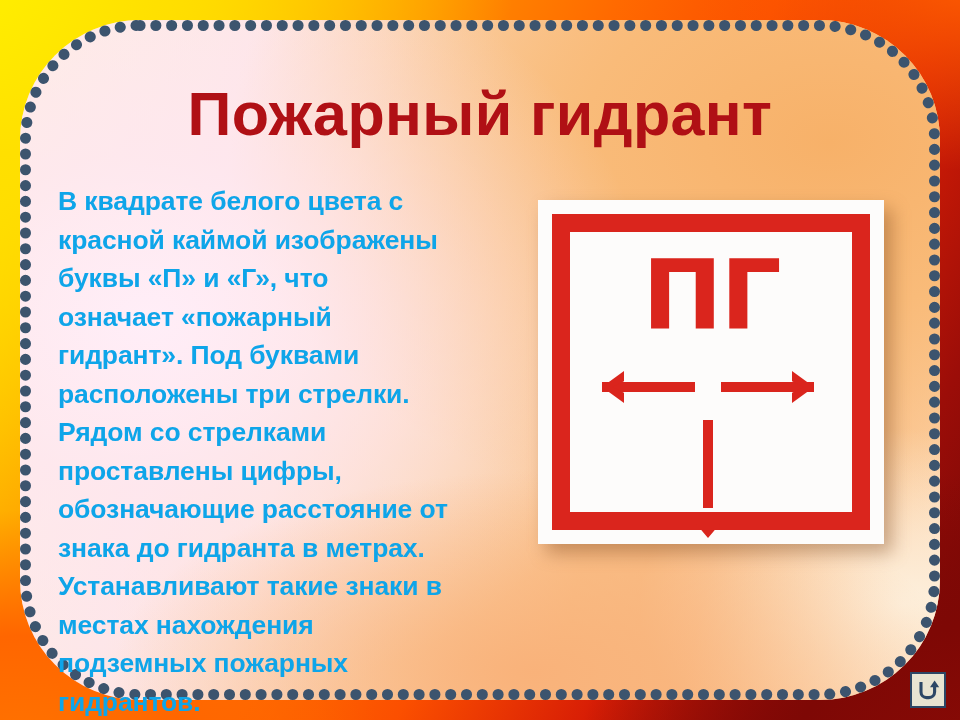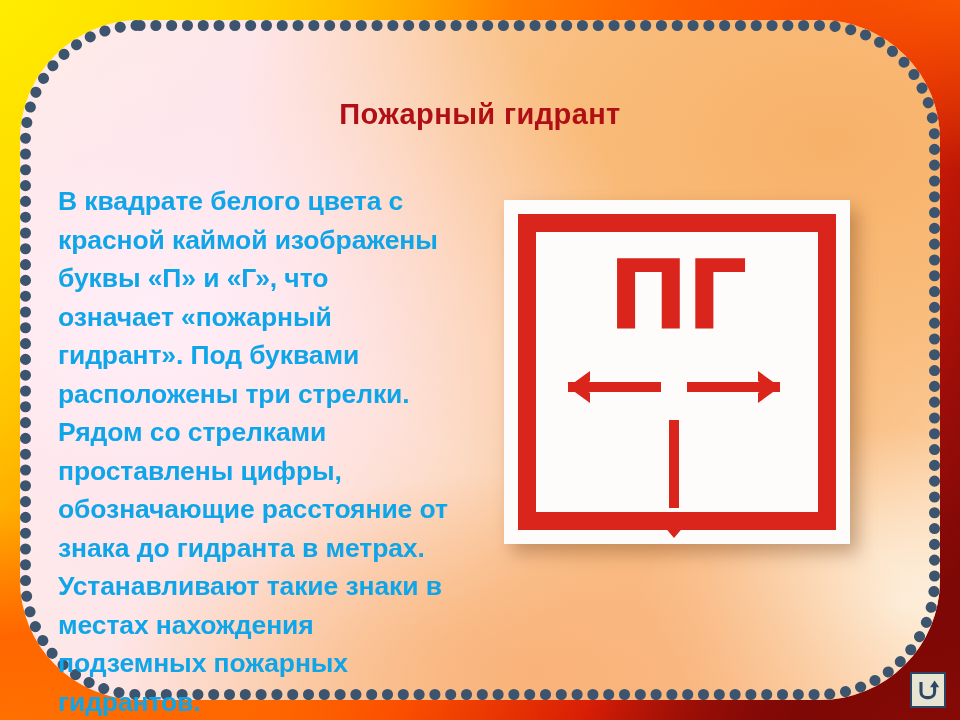--- a/index.html
+++ b/index.html
@@ -98,21 +98,21 @@
     pointer-events: none;
   }
 
   
   .title {
     position: absolute;
     left: 60px;
     top: 88px;
     width: 840px;
     text-align: center;
-    font-size: 29px;
+    font-size: 61px;
     line-height: 52px;
     font-weight: bold;
     color: #b01015;
     letter-spacing: 0.4px;
     white-space: nowrap;
   }
 
   
   .body-text {
     position: absolute;
@@ -122,21 +122,21 @@
     font-size: 26.5px;
     line-height: 38.5px;
     font-weight: bold;
     color: #0ea5e9;
     letter-spacing: -0.1px;
   }
 
   
   .sign-wrap {
     position: absolute;
-    left: 504px;
+    left: 538px;
     top: 200px;
     width: 346px;
     height: 344px;
   }
   .sign-shadow {
     position: absolute;
     left: 8px;
     top: 9px;
     width: 100%;
     height: 100%;

